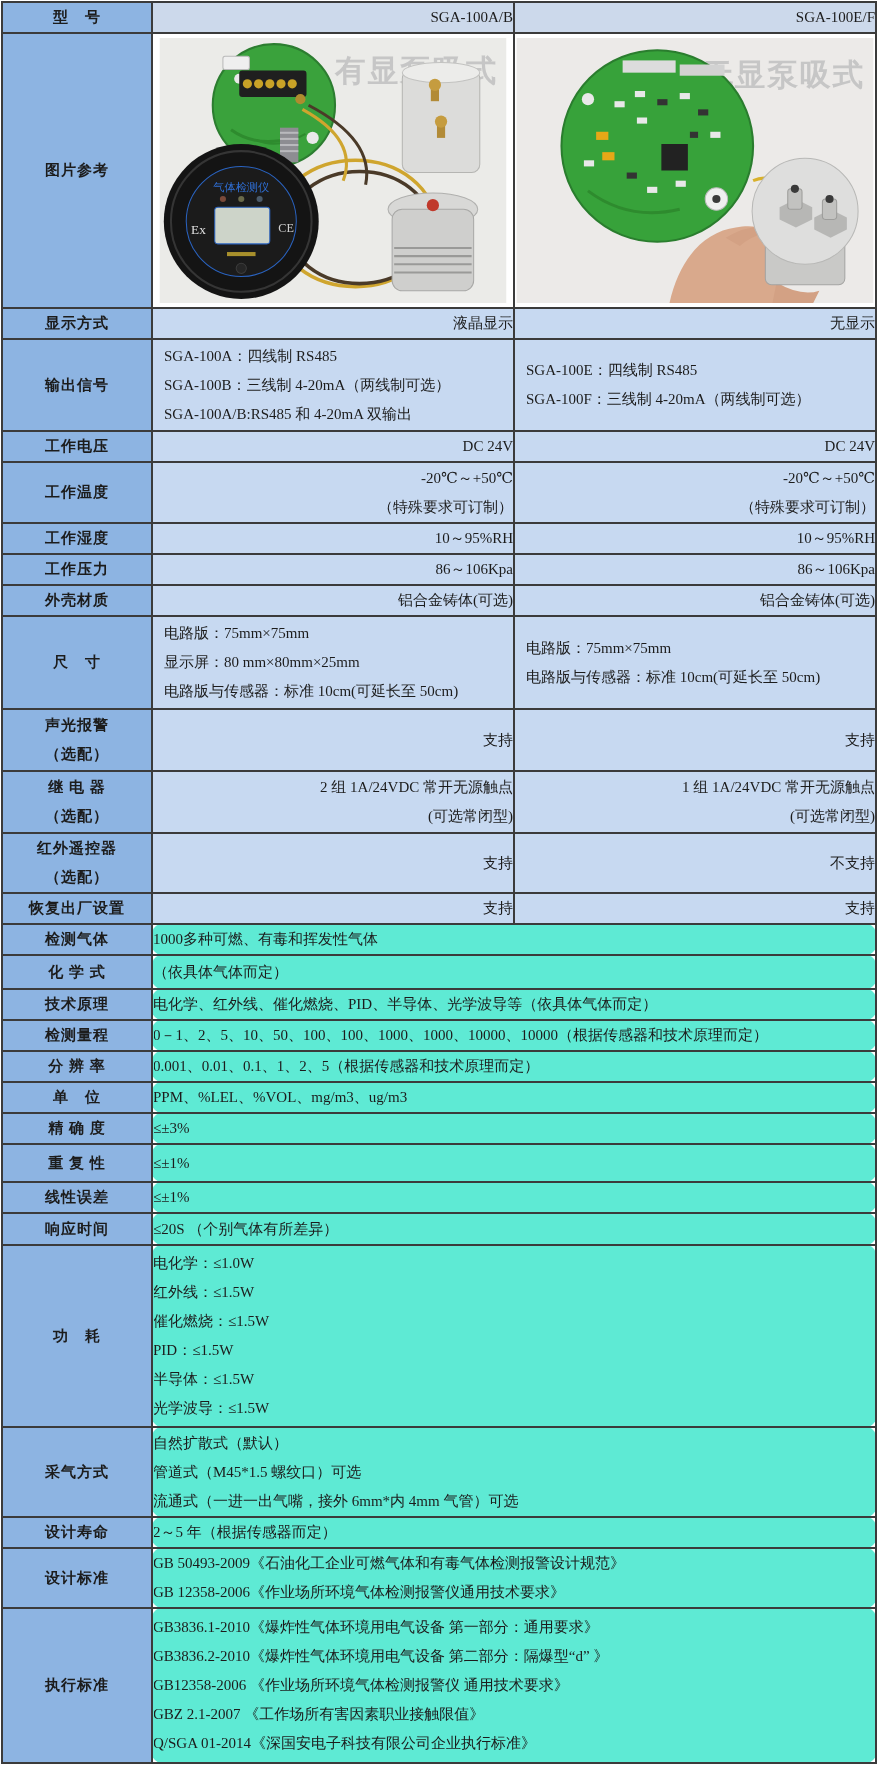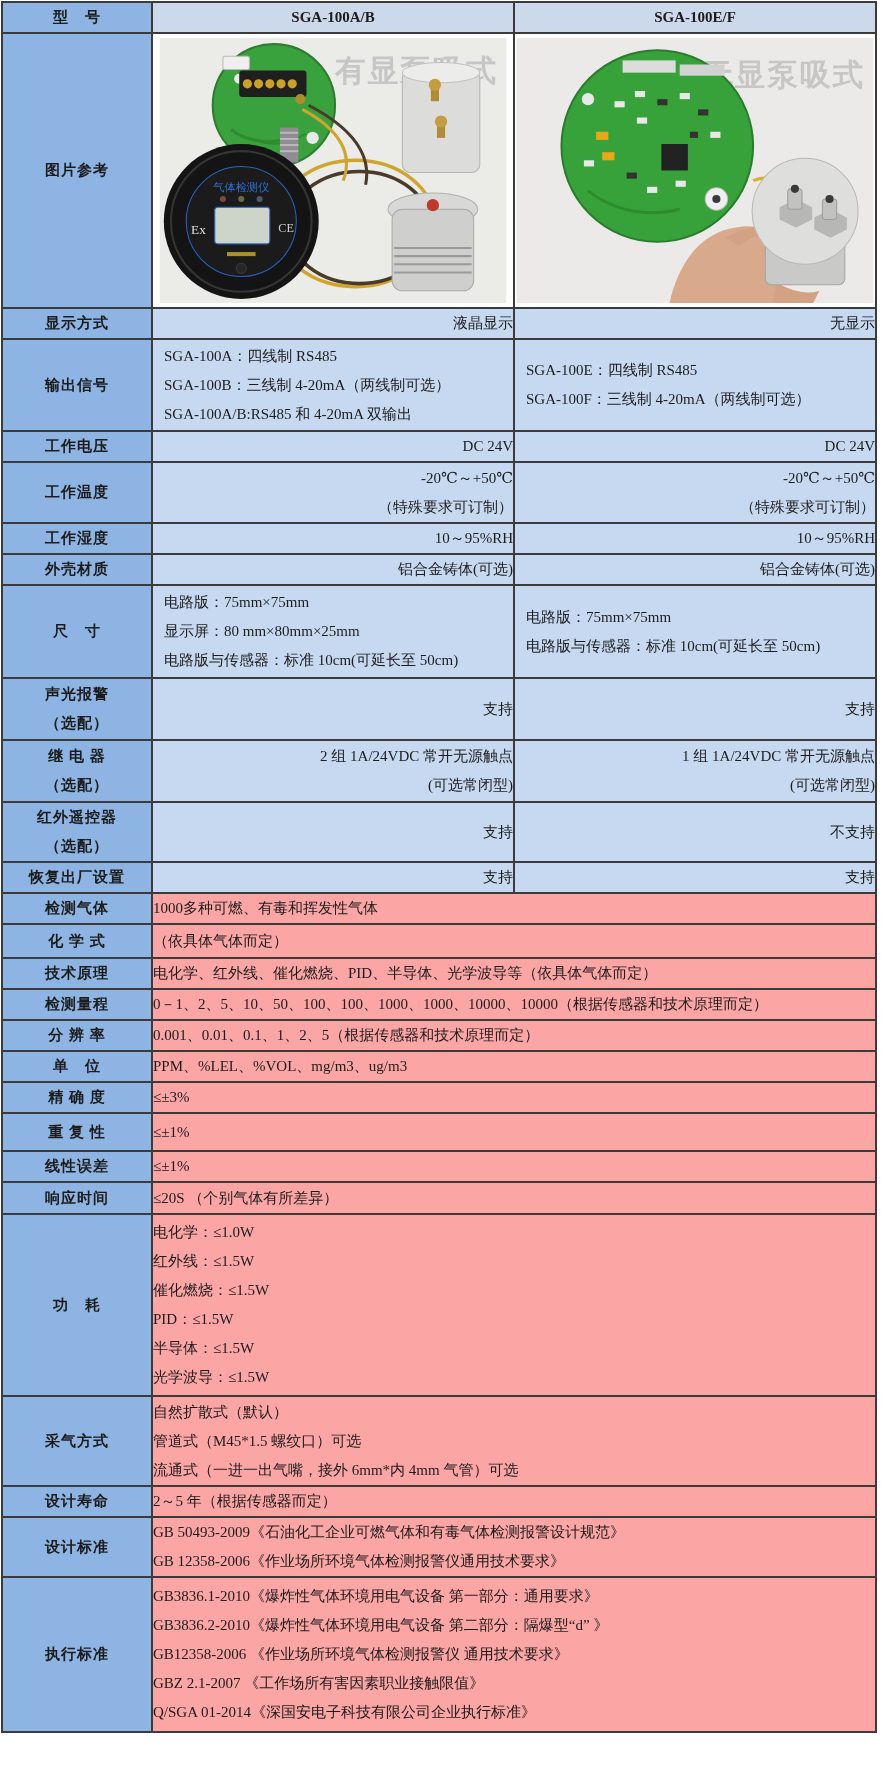--- a/index.html
+++ b/index.html
@@ -4,24 +4,24 @@
 <style>
   html,body{margin:0;padding:0;background:#ffffff;}
   body{width:881px;font-family:"Liberation Serif","DejaVu Serif",serif;color:#1c1c1c;}
   .page{width:881px;padding:1px 6px 6px 1px;box-sizing:border-box;}
   table.spec{border-collapse:collapse;table-layout:fixed;width:874px;}
   table.spec td{border:2px solid #3b3b3b;padding:0;vertical-align:middle;font-size:15px;overflow:hidden;}
   col.c-label{width:150px;}
   col.c-a{width:362px;}
   col.c-b{width:362px;}
   .lbl{background:#8db4e2;text-align:center;font-weight:bold;font-size:16px;letter-spacing:1px;}
-  .hdr{background:#ccd9eb;text-align:center;font-weight:bold;font-size:15px;}
+  .hdr{background:#ccd9eb;text-align:right;font-weight:normal;font-size:15px;}
   .val{background:#c7d9f1;text-align:right;}
   .val.left{text-align:left;padding:0 11px;}
-  .full{background:#fca5a5;text-align:left;padding:0 10px;}
+  .full{background:#5eead4;text-align:left;padding:0 10px;border-radius:10px;}
   .line{line-height:29px;white-space:nowrap;}
   .photo-cell{background:#ffffff;padding:4px 10px;}
   .photo-cell svg{display:block;width:100%;height:265px;}
   .wm{font-size:30px;fill:#c6c6c6;font-weight:bold;letter-spacing:2px;}
 </style>
 </head>
 <body>
 
 <div class="page">
 <table class="spec">
@@ -226,20 +226,31 @@
             <div class="line">工作湿度</div>
           </td>
     <td class="val">
             <div class="line">10～95%RH</div>
           </td>
     <td class="val">
             <div class="line">10～95%RH</div>
           </td>
   </tr>
 
+  <tr style="height:29px">
+    <td class="lbl">
+            <div class="line">工作压力</div>
+          </td>
+    <td class="val">
+            <div class="line">86～106Kpa</div>
+          </td>
+    <td class="val">
+            <div class="line">86～106Kpa</div>
+          </td>
+  </tr>
 
   <tr style="height:28px">
     <td class="lbl">
             <div class="line">外壳材质</div>
           </td>
     <td class="val">
             <div class="line">铝合金铸体(可选)</div>
           </td>
     <td class="val">
             <div class="line">铝合金铸体(可选)</div>

